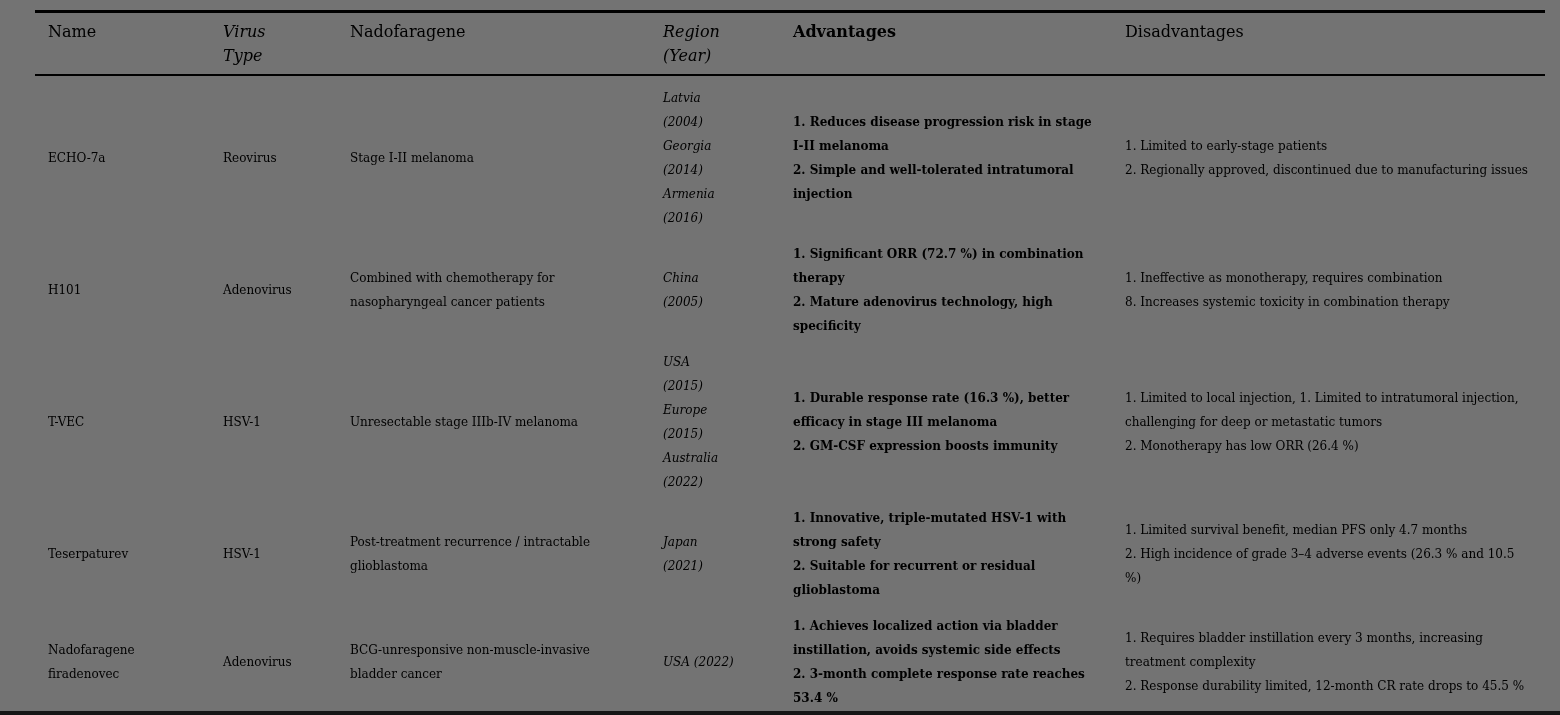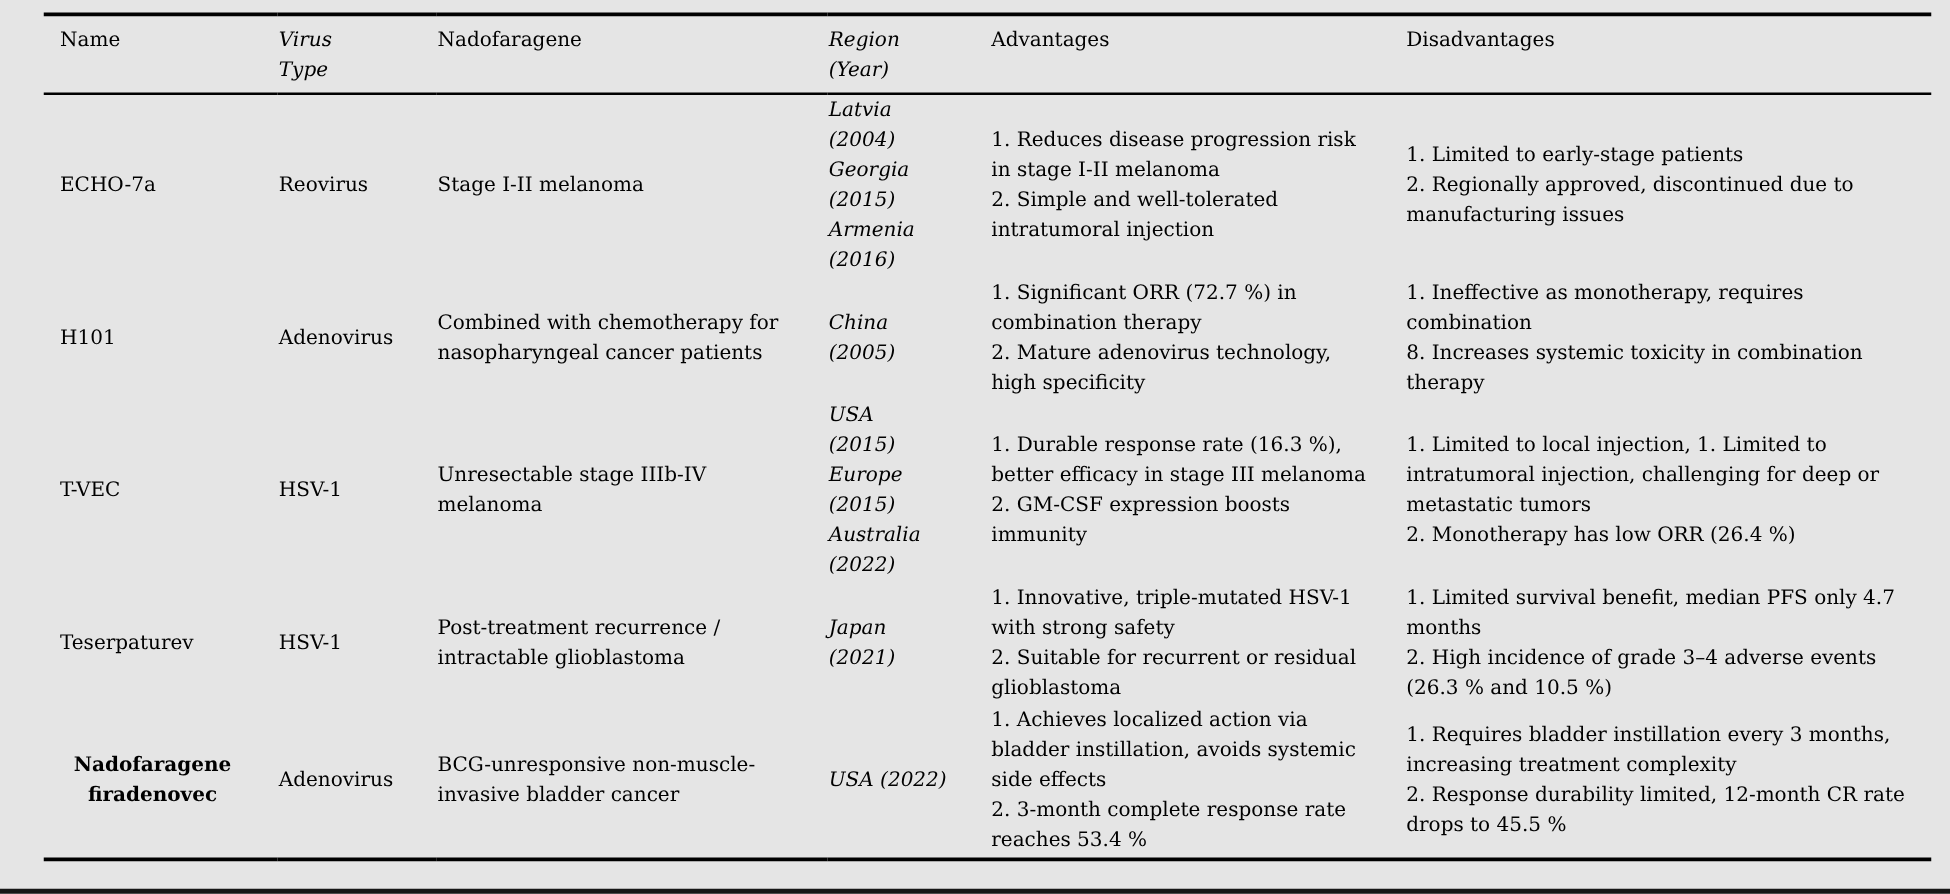--- a/index.html
+++ b/index.html
@@ -7,21 +7,21 @@
     margin: 0;
     padding: 0;
     background: #ffffff;
     font-family: "DejaVu Serif", "Liberation Serif", serif;
     color: #000000;
   }
   .page {
     position: relative;
     width: 1560px;
     height: 715px;
-    background: #e5e5e5;
+    background: #737373;
     overflow: hidden;
   }
   table.data-table {
     border-collapse: collapse;
     table-layout: fixed;
     margin: 10px 0 0 35px;
     width: 1510px;
     border-top: 3px solid #000000;
     border-bottom: 3px solid #000000;
   }
@@ -30,34 +30,34 @@
     font-weight: normal;
     vertical-align: top;
     font-size: 16px;
     line-height: 24px;
     padding-top: 7px;
     padding-bottom: 6px;
     border-bottom: 2px solid #000000;
   }
   tbody td {
     vertical-align: middle;
-    font-size: 16px;
+    font-size: 12px;
     line-height: 24px;
-    padding-top: 0;
+    padding-top: 10px;
     padding-bottom: 2px;
   }
   
   .c-name        { padding-left: 13px; padding-right: 26px; }
   .c-virus       { padding-right: 12px; }
   .c-indications { padding-right: 28px; }
   .c-region      { padding-right: 15px; }
-  .c-adv         { padding-right: 22px; }
+  .c-adv         { padding-right: 22px; font-weight: bold; }
   .c-disadv      { padding-right: 11px; margin-left: 32px; }
   .pre { white-space: pre-line; font-style: italic; }
-  .wrap-center { text-align: center; font-weight: bold; }
+  .wrap-center { text-align: left; }
   .bottom-edge {
     position: fixed;
     left: 0;
     bottom: 0;
     width: 100%;
     height: 4px;
     background: #161616;
   }
 </style>
 </head>
@@ -88,21 +88,21 @@
     <tbody>
 
       <tr>
         <td class="c-name">ECHO-7a</td>
         <td class="c-virus">Reovirus</td>
         <td class="c-indications">Stage I-II melanoma</td>
         <td class="c-region">
           <div class="pre">Latvia
 (2004)</div>
           <div class="pre">Georgia
-(2015)</div>
+(2014)</div>
           <div class="pre">Armenia
 (2016)</div>
         </td>
         <td class="c-adv">
           <div>1. Reduces disease progression risk in stage I-II melanoma</div>
           <div>2. Simple and well-tolerated intratumoral injection</div>
         </td>
         <td class="c-disadv">
           <div>1. Limited to early-stage patients</div>
           <div>2. Regionally approved, discontinued due to manufacturing issues</div>

